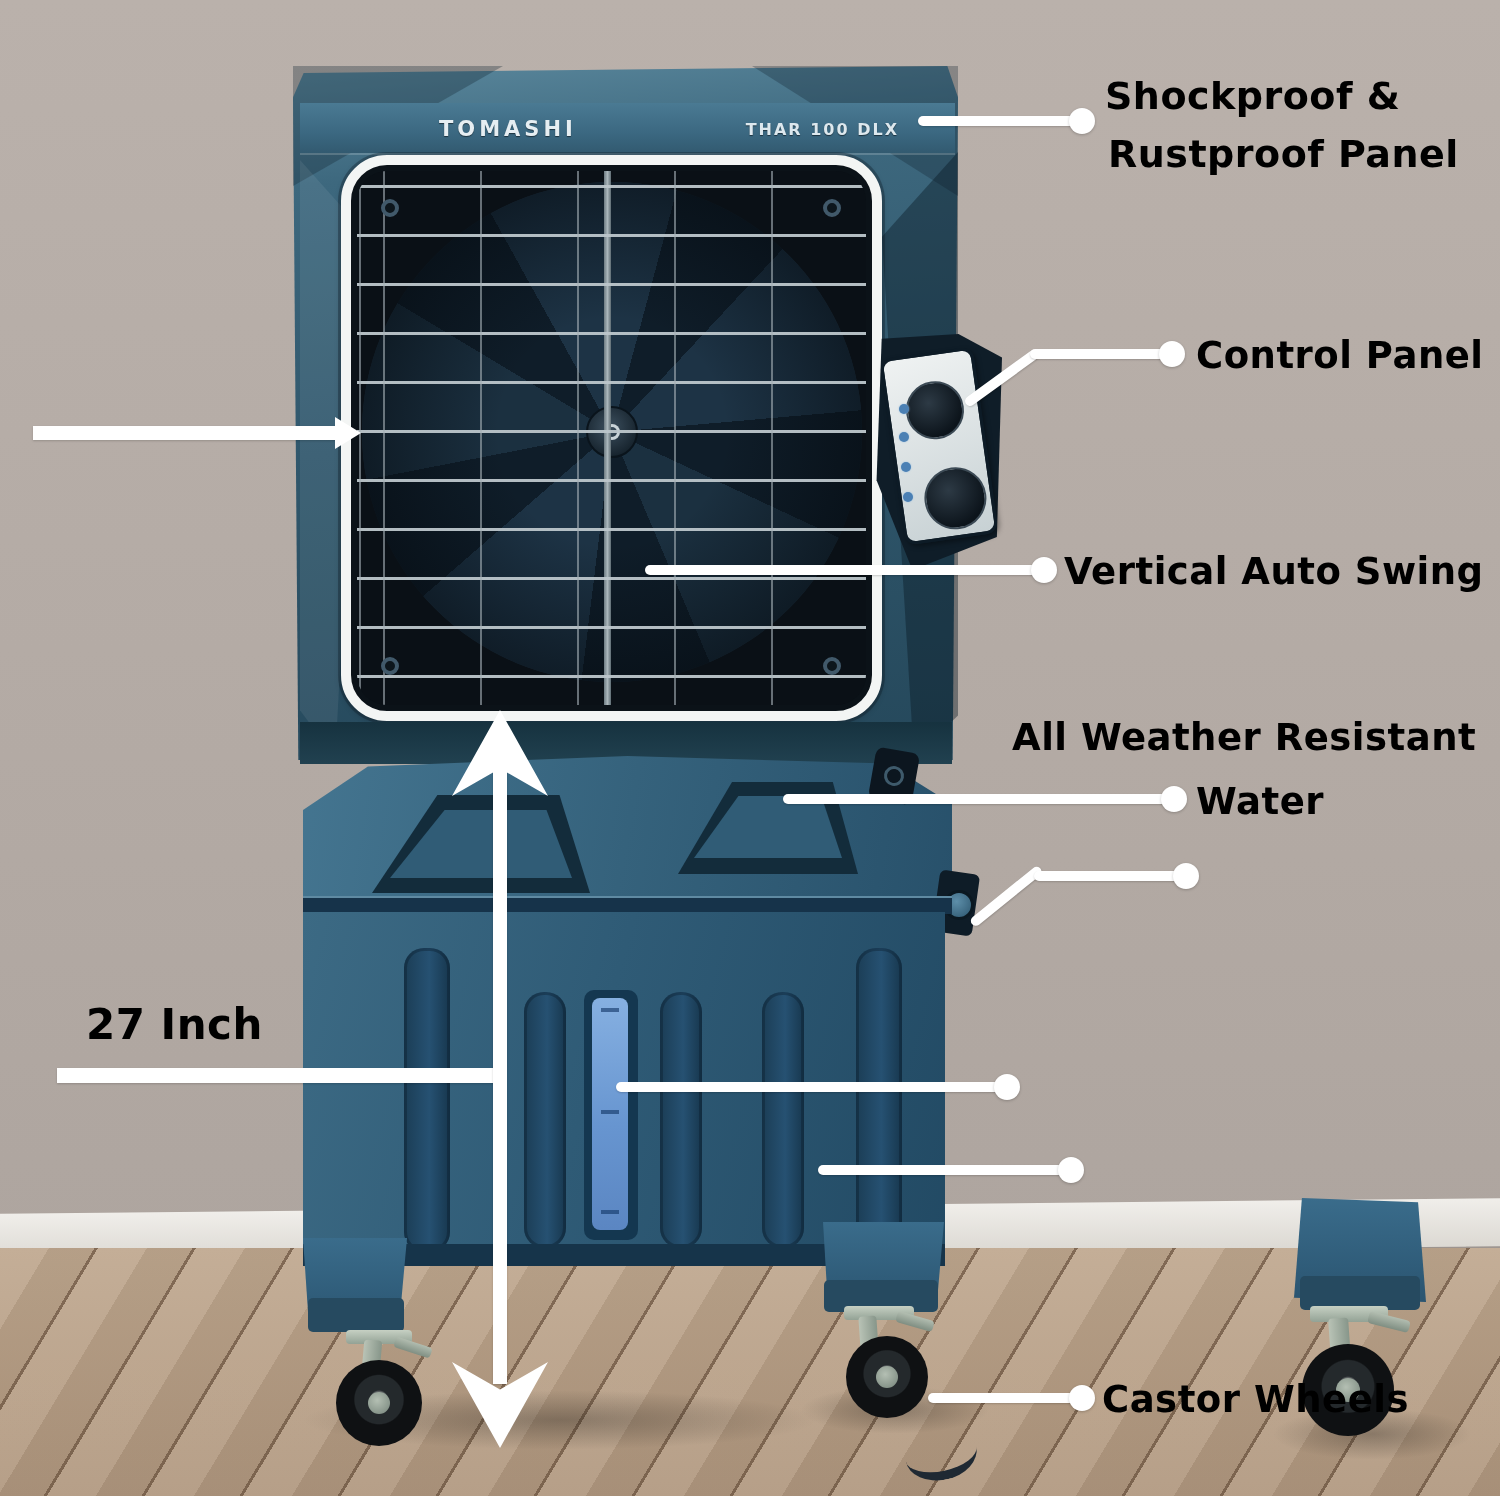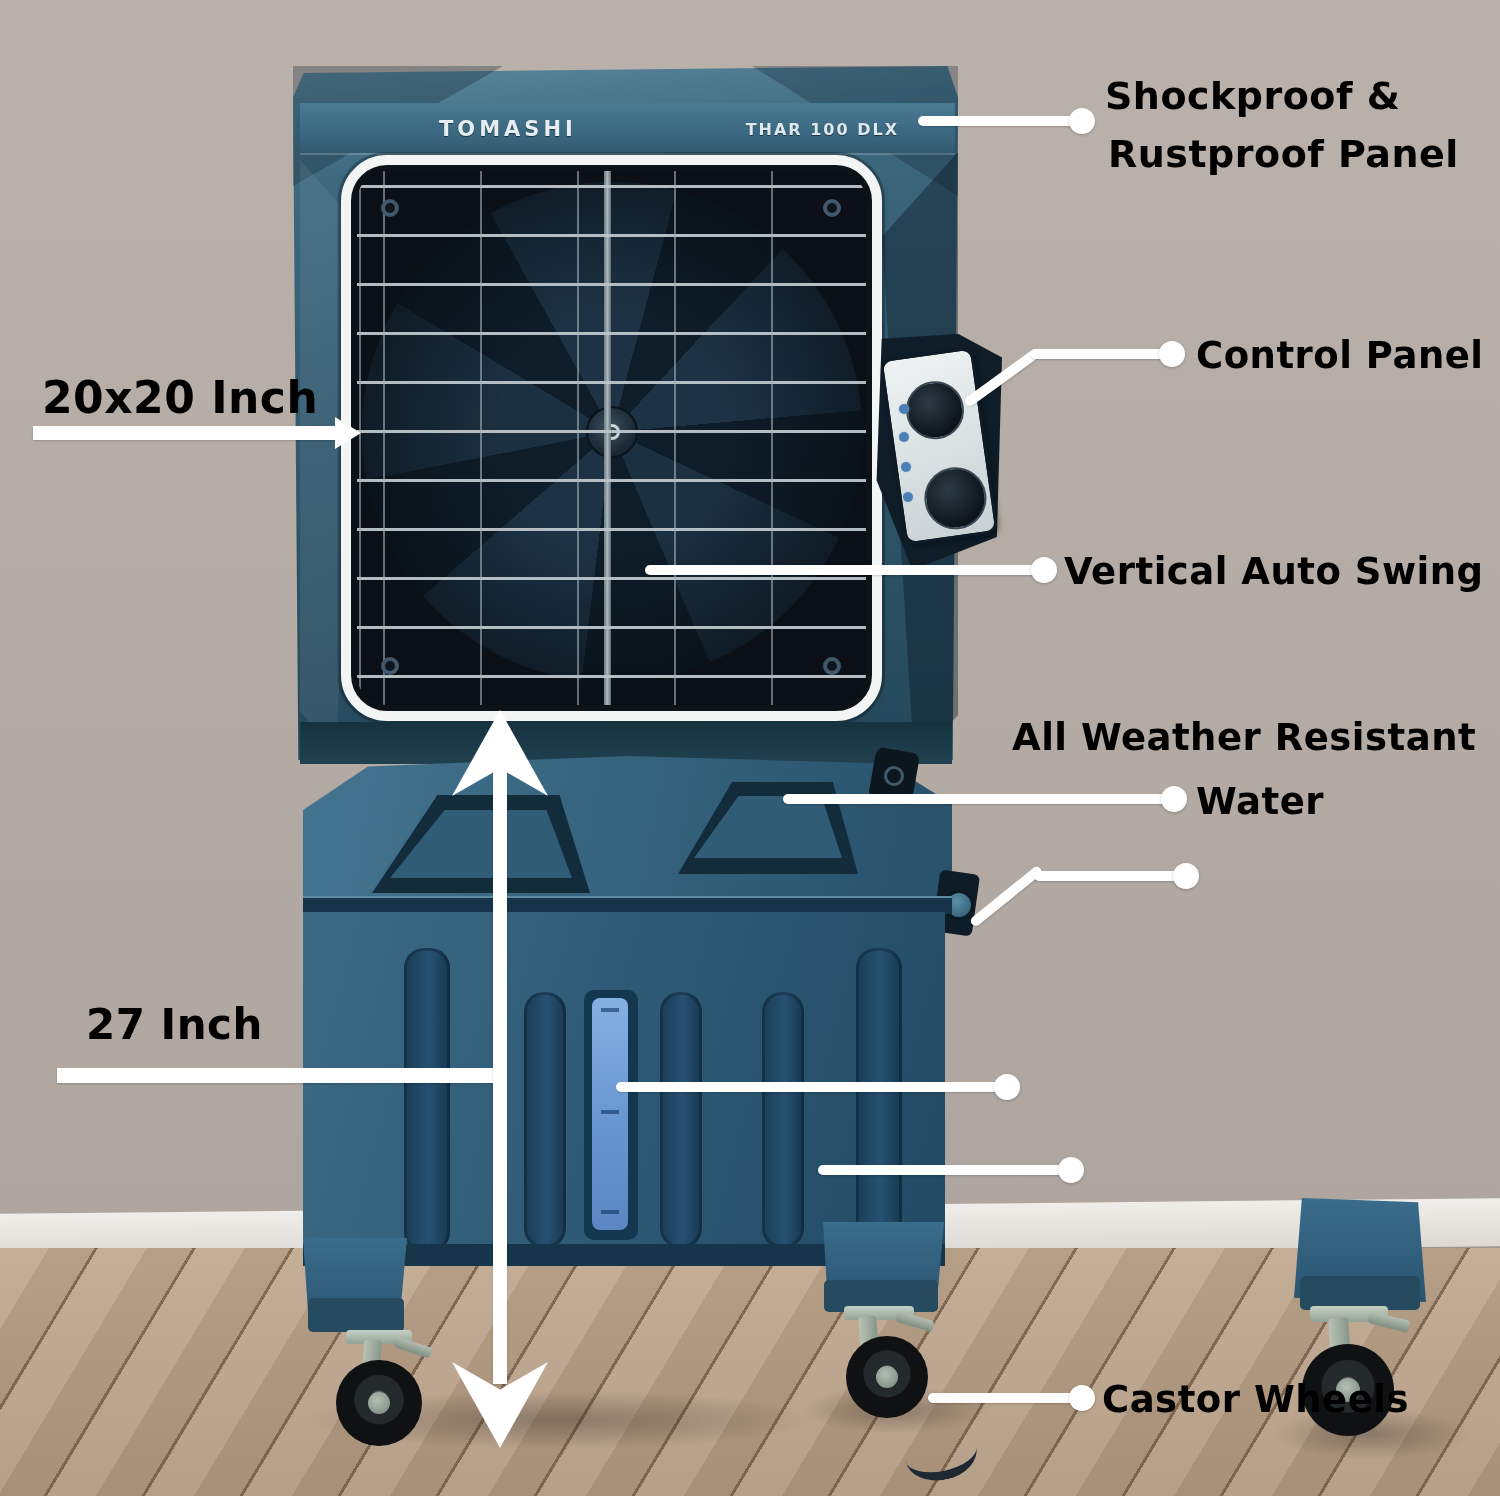--- a/index.html
+++ b/index.html
@@ -198,21 +198,20 @@
 
   <div class="leg" style="left:1294px;top:1198px;width:132px;height:104px;clip-path:polygon(6% 0,94% 4%,100% 100%,0 96%);background:linear-gradient(180deg,#41759
 5,#2e5a78);"></div>
   <div class="cuff" style="left:1300px;top:1276px;width:120px;height:34px;"></div>
   <div class="plate" style="left:1310px;top:1306px;width:78px;height:16px;"></div>
   <div class="arm" style="left:1330px;top:1318px;width:20px;height:56px;transform:rotate(-4deg);"></div>
   <div class="lever" style="left:1368px;top:1316px;width:42px;height:12px;transform:rotate(14deg);"></div>
   <div class="tire" style="left:1302px;top:1344px;width:92px;height:92px;"></div>
   <div class="hubcap" style="left:1336px;top:1378px;width:24px;height:24px;"></div>
 
-  <div class="lbl big" style="left:42px;top:374px;">20x20 Inch</div>
   <div class="mline" style="left:33px;top:426px;width:304px;height:14px;"></div>
   <div class="tipR" style="left:335px;top:417px;"></div>
 
   <div class="lbl big" style="left:86px;top:1002px;font-size:42px;">27 Inch</div>
   <div class="mline" style="left:57px;top:1068px;width:437px;height:15px;"></div>
   <div class="mline" style="left:493px;top:762px;width:14px;height:622px;"></div>
   <div class="ahup" style="left:452px;top:710px;"></div>
   <div class="ahdn" style="left:452px;top:1362px;"></div>
 
   <div class="seg" style="left:918px;top:116px;width:164px;"></div>

